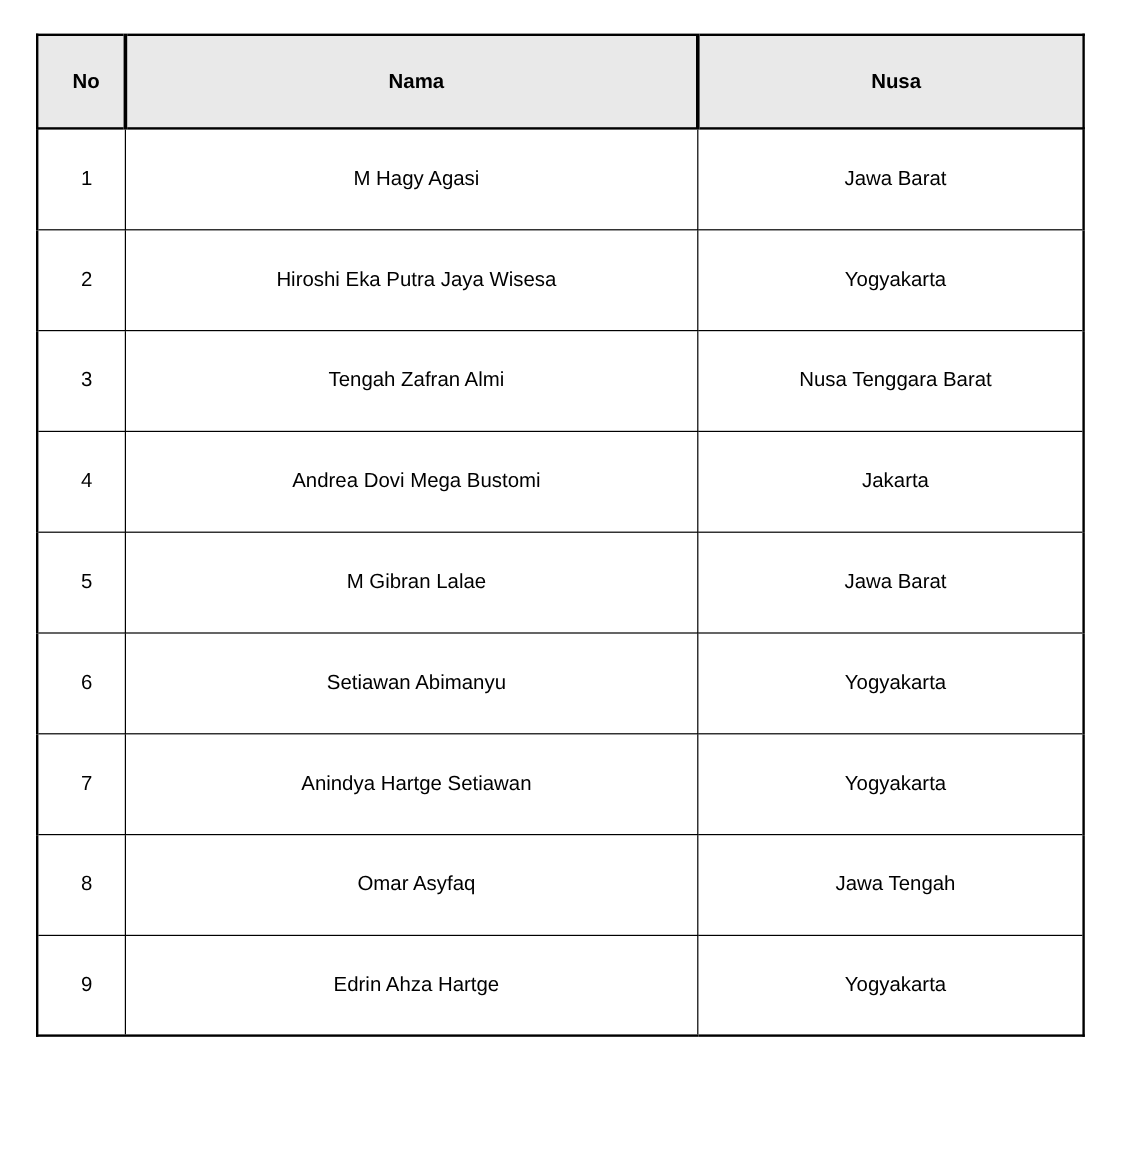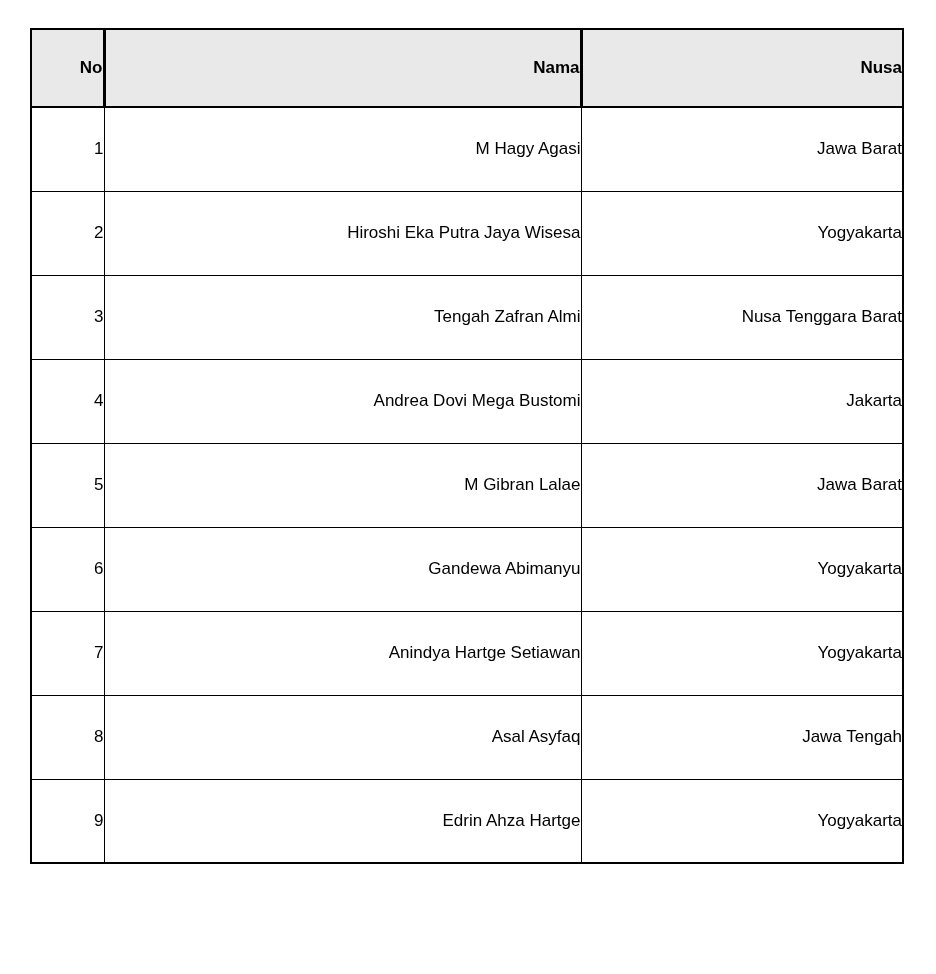--- a/index.html
+++ b/index.html
@@ -28,21 +28,21 @@
     width:872px;
     background:var(--page-bg);
   }
   table.data-table col.col-no{width:73px;}
   table.data-table col.col-nama{width:477px;}
   table.data-table col.col-asal{width:322px;}
   table.data-table th,
   table.data-table td{
     border:1px solid var(--border-color);
     padding:0 0 0 9px;
-    text-align:right;
+    text-align:center;
     vertical-align:middle;
     font-size:17px;
     line-height:1.2;
     overflow:hidden;
     white-space:nowrap;
   }
   table.data-table thead th{
     background:var(--header-bg);
     font-weight:bold;
     height:78px;
@@ -98,31 +98,31 @@
         <td>Andrea Dovi Mega Bustomi</td>
         <td>Jakarta</td>
       </tr>
       <tr>
         <td>5</td>
         <td>M Gibran Lalae</td>
         <td>Jawa Barat</td>
       </tr>
       <tr>
         <td>6</td>
-        <td>Gandewa Abimanyu</td>
+        <td>Setiawan Abimanyu</td>
         <td>Yogyakarta</td>
       </tr>
       <tr>
         <td>7</td>
         <td>Anindya Hartge Setiawan</td>
         <td>Yogyakarta</td>
       </tr>
       <tr>
         <td>8</td>
-        <td>Asal Asyfaq</td>
+        <td>Omar Asyfaq</td>
         <td>Jawa Tengah</td>
       </tr>
       <tr>
         <td>9</td>
         <td>Edrin Ahza Hartge</td>
         <td>Yogyakarta</td>
       </tr>
     </tbody>
   </table>
 </div>

